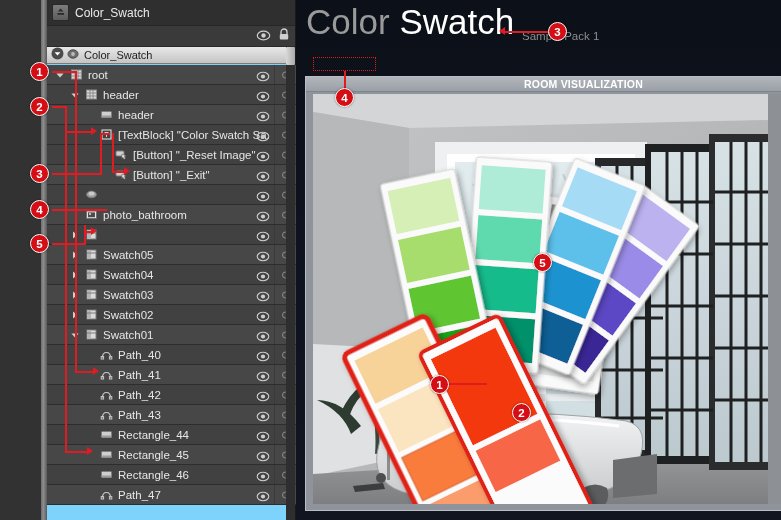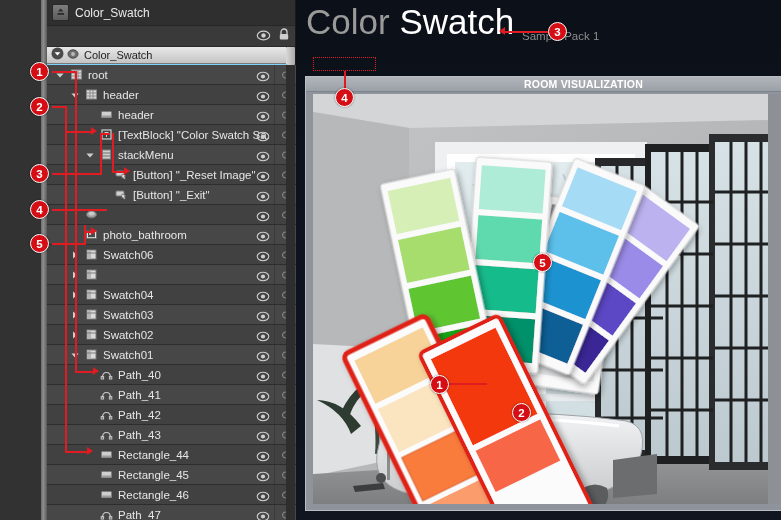--- a/index.html
+++ b/index.html
@@ -302,42 +302,20 @@
             </svg>
           </span>
           <span class="name">[TextBlock] "Color Swatch Sa.</span>
           <span class="sep"></span>
           <span class="eye"><svg width="14" height="11" viewBox="0 0 14 11">
               <ellipse cx="7" cy="5.5" rx="5.8" ry="4.2" fill="none" stroke="#cdcdcd" stroke-width="1.1"></ellipse>
               <circle cx="7" cy="5.5" r="2.1" fill="#cdcdcd"></circle>
             </svg></span>
           <span class="lockdot"></span>
         </div>
-        <div class="trow">
-          <span style="flex: 0 0 37px;"></span>
-          <span class="twist">
-            <svg width="12" height="12" viewBox="0 0 12 12">
-              <path d="M2.4 4.4 L9.6 4.4 L6 8.6 Z" fill="#cfcfcf"></path>
-            </svg>
-          </span>
-          <span class="ico" style="margin-left: 4px;">
-            <svg width="13" height="13" viewBox="0 0 13 13">
-              <rect x="2.5" y="2" width="8" height="9" fill="#cfcfcf" stroke="#7d7d7d"></rect>
-              <line x1="2.5" y1="5" x2="10.5" y2="5" stroke="#6f6f6f"></line>
-              <line x1="2.5" y1="8" x2="10.5" y2="8" stroke="#6f6f6f"></line>
-            </svg>
-          </span>
-          <span class="name">stackMenu</span>
-          <span class="sep"></span>
-          <span class="eye"><svg width="14" height="11" viewBox="0 0 14 11">
-              <ellipse cx="7" cy="5.5" rx="5.8" ry="4.2" fill="none" stroke="#cdcdcd" stroke-width="1.1"></ellipse>
-              <circle cx="7" cy="5.5" r="2.1" fill="#cdcdcd"></circle>
-            </svg></span>
-          <span class="lockdot"></span>
-        </div>
         <div class="trow alt">
           <span style="flex: 0 0 52px;"></span>
           <span class="twist">
             <svg width="12" height="12" viewBox="0 0 12 12"></svg>
           </span>
           <span class="ico" style="margin-left: 4px;">
             <svg width="13" height="13" viewBox="0 0 13 13">
               <rect x="1" y="3" width="8" height="5" rx="1" fill="#cfcfcf" stroke="#7d7d7d"></rect>
               <path d="M7 6 l4 2 -1.6 .6 1 1.8 -1.4 .8 -1-1.9 -1.2 1.1z" fill="#e9e9e9" stroke="#5f5f5f" stroke-width=".6"></path>
             </svg>
@@ -414,21 +392,20 @@
               <path d="M4 2.4 L8.2 6 L4 9.6 Z" fill="#cfcfcf"></path>
             </svg>
           </span>
           <span class="ico" style="margin-left: 4px;">
             <svg width="13" height="13" viewBox="0 0 13 13">
               <rect x="2" y="2" width="9" height="9" fill="#dadada" stroke="#7d7d7d"></rect>
               <rect x="2" y="2" width="4" height="9" fill="#b5b5b5"></rect>
               <line x1="2" y1="5" x2="11" y2="5" stroke="#7d7d7d"></line>
             </svg>
           </span>
-          <span class="name">Swatch06</span>
           <span class="sep"></span>
           <span class="eye"><svg width="14" height="11" viewBox="0 0 14 11">
               <ellipse cx="7" cy="5.5" rx="5.8" ry="4.2" fill="none" stroke="#cdcdcd" stroke-width="1.1"></ellipse>
               <circle cx="7" cy="5.5" r="2.1" fill="#cdcdcd"></circle>
             </svg></span>
           <span class="lockdot"></span>
         </div>
         <div class="trow">
           <span style="flex: 0 0 22px;"></span>
           <span class="twist">
@@ -436,20 +413,21 @@
               <path d="M4 2.4 L8.2 6 L4 9.6 Z" fill="#cfcfcf"></path>
             </svg>
           </span>
           <span class="ico" style="margin-left: 4px;">
             <svg width="13" height="13" viewBox="0 0 13 13">
               <rect x="2" y="2" width="9" height="9" fill="#dadada" stroke="#7d7d7d"></rect>
               <rect x="2" y="2" width="4" height="9" fill="#b5b5b5"></rect>
               <line x1="2" y1="5" x2="11" y2="5" stroke="#7d7d7d"></line>
             </svg>
           </span>
+          <span class="name">Swatch05</span>
           <span class="sep"></span>
           <span class="eye"><svg width="14" height="11" viewBox="0 0 14 11">
               <ellipse cx="7" cy="5.5" rx="5.8" ry="4.2" fill="none" stroke="#cdcdcd" stroke-width="1.1"></ellipse>
               <circle cx="7" cy="5.5" r="2.1" fill="#cdcdcd"></circle>
             </svg></span>
           <span class="lockdot"></span>
         </div>
         <div class="trow alt">
           <span style="flex: 0 0 22px;"></span>
           <span class="twist">

